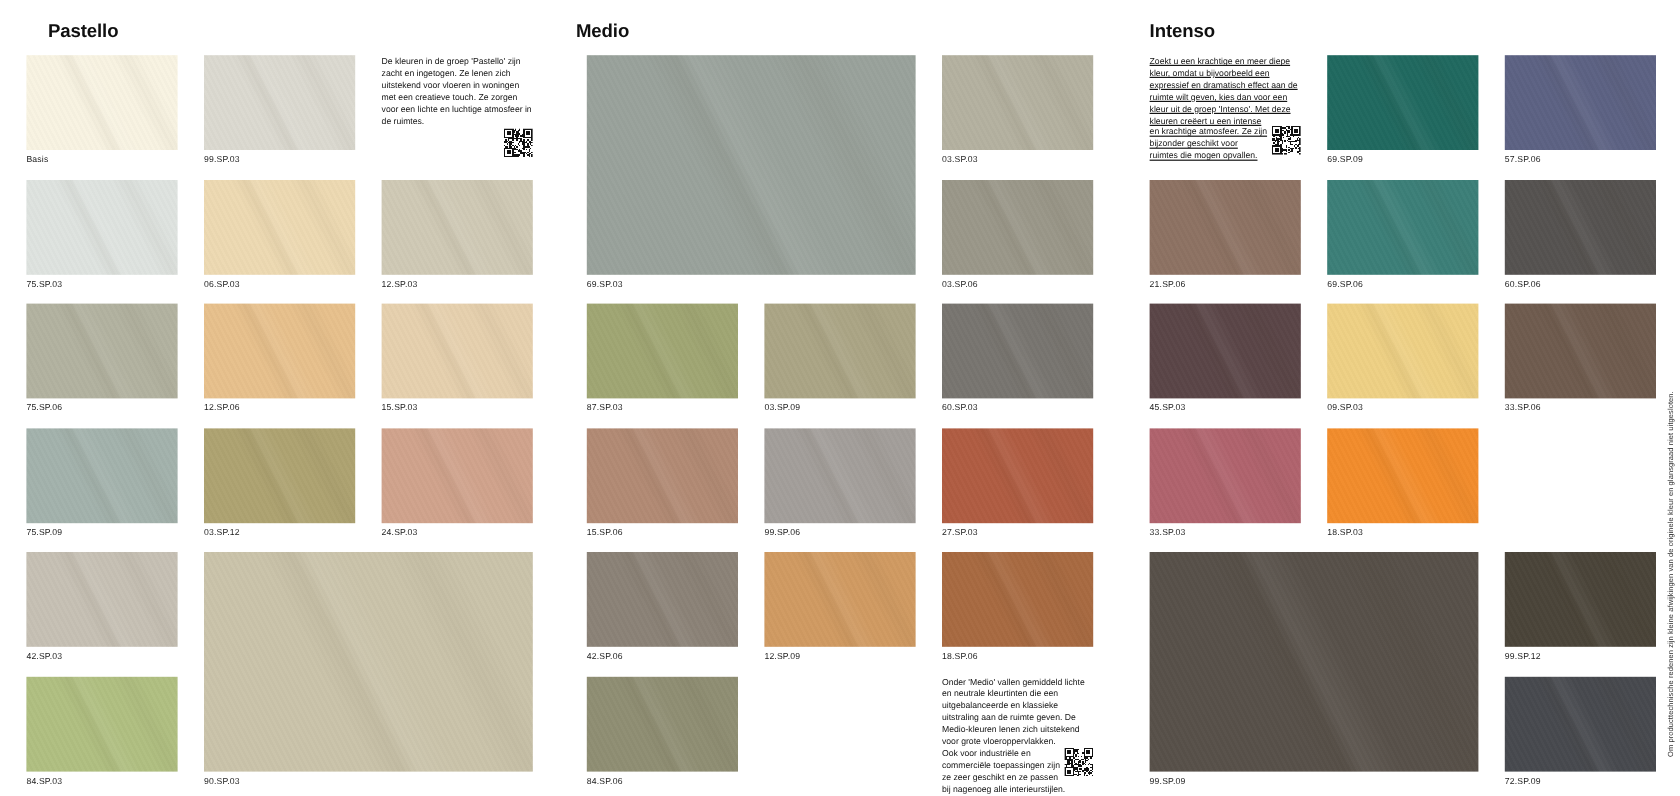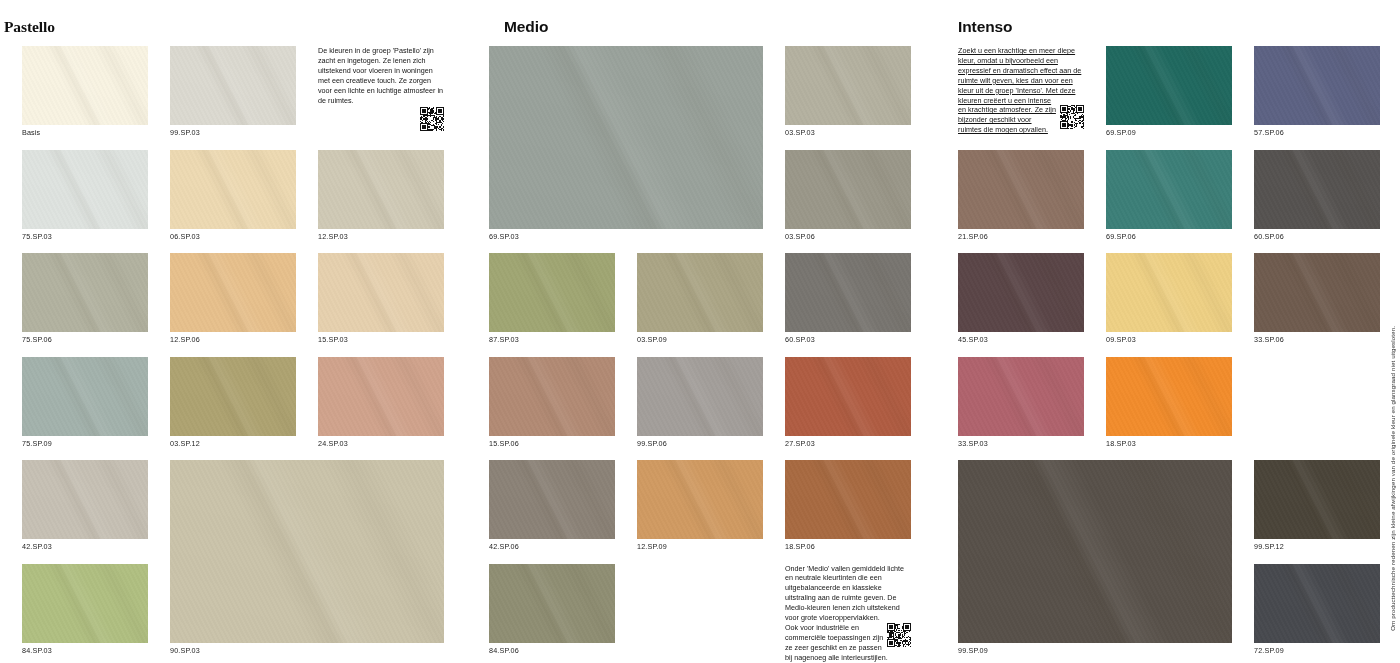--- a/index.html
+++ b/index.html
@@ -1,22 +1,22 @@
 <!DOCTYPE html>
 <html><head>
 <meta charset="utf-8">
 <style>
   * { margin:0; padding:0; box-sizing:border-box; }
   html,body { background:#ffffff; }
   body { font-family:"Liberation Sans","DejaVu Sans",sans-serif; }
   .page { position:relative; width:1400px; height:663px; background:#ffffff; overflow:hidden; }
 
   .section-title { position:absolute; top:18px; font-size:15.5px; font-weight:bold; color:#101010; letter-spacing:-0.1px; }
-  #title-pastello { left:4px;font-family:Liberation Serif, serif; }
-  #title-medio    { left:504px; }
+  #title-pastello { left:40px; }
+  #title-medio    { left:480px; }
   #title-intenso  { left:958px; }
 
   .grid { position:absolute; top:46px; display:grid; grid-template-columns:repeat(3,126px); grid-auto-rows:79px; column-gap:22px; row-gap:24.5px; }
   #grid-pastello { left:22px; }
   #grid-medio    { left:489px; }
   #grid-intenso  { left:958px; }
 
   .cell { position:relative; }
   .swatch { position:absolute; inset:0; }
   .swatch::after { content:""; position:absolute; inset:0;

